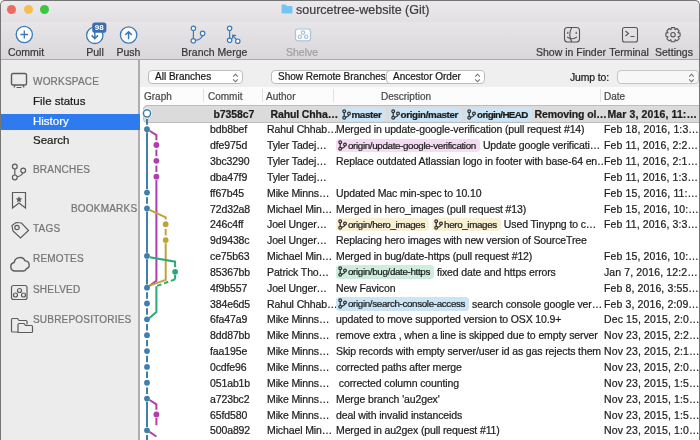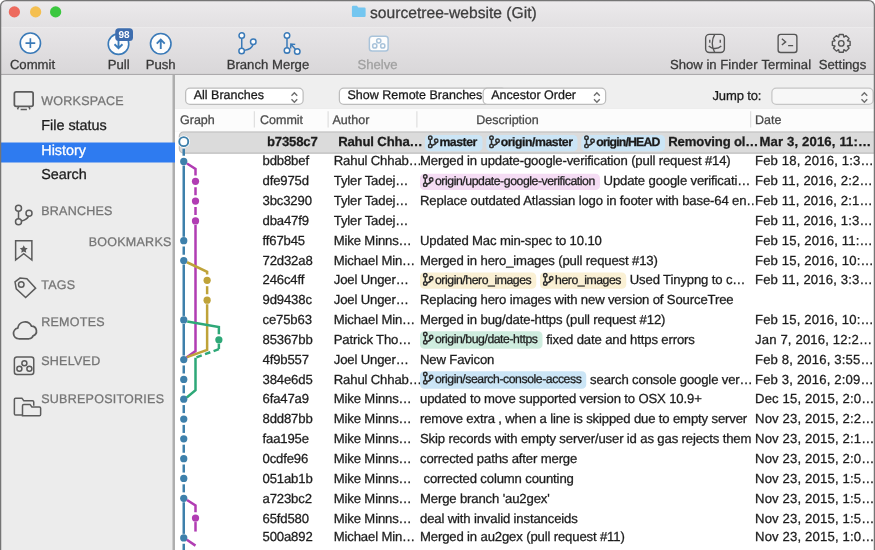--- a/index.html
+++ b/index.html
@@ -124,21 +124,21 @@
 <span class="tblabel" style="left:629px;">Terminal</span>
 <span class="tblabel" style="left:674px;">Settings</span>
 
 <div id="sidebar" class="abs">
   <div id="histsel"></div>
   <span class="sbsec" style="top:16px;">WORKSPACE</span>
   <span class="sbitem" style="top:34.8px;">File status</span>
   <span class="sbitem" style="top:54.8px;color:#fff;">History</span>
   <span class="sbitem" style="top:74px;">Search</span>
   <span class="sbsec" style="top:104.3px;">BRANCHES</span>
-  <span class="sbsec" style="top:129px;padding-left:38px;">BOOKMARKS</span>
+  <span class="sbsec" style="top:143px;padding-left:38px;">BOOKMARKS</span>
   <span class="sbsec" style="top:163px;">TAGS</span>
   <span class="sbsec" style="top:193.2px;">REMOTES</span>
   <span class="sbsec" style="top:224.3px;">SHELVED</span>
   <span class="sbsec" style="top:253.7px;">SUBREPOSITORIES</span>
 </div>
 <svg class="abs" style="left:0;top:60px;" width="138" height="380" viewBox="0 0 138 380">
   <g stroke="#5c5c5c" fill="none" stroke-width="1.2">
 
     <rect x="11.5" y="13.5" width="15" height="11.5" rx="1.5" stroke-width="1.4"></rect>
     <path d="M16.5 27.5 h5 M15 25 l-1 2.5 M23 25 l1 2.5"></path>

